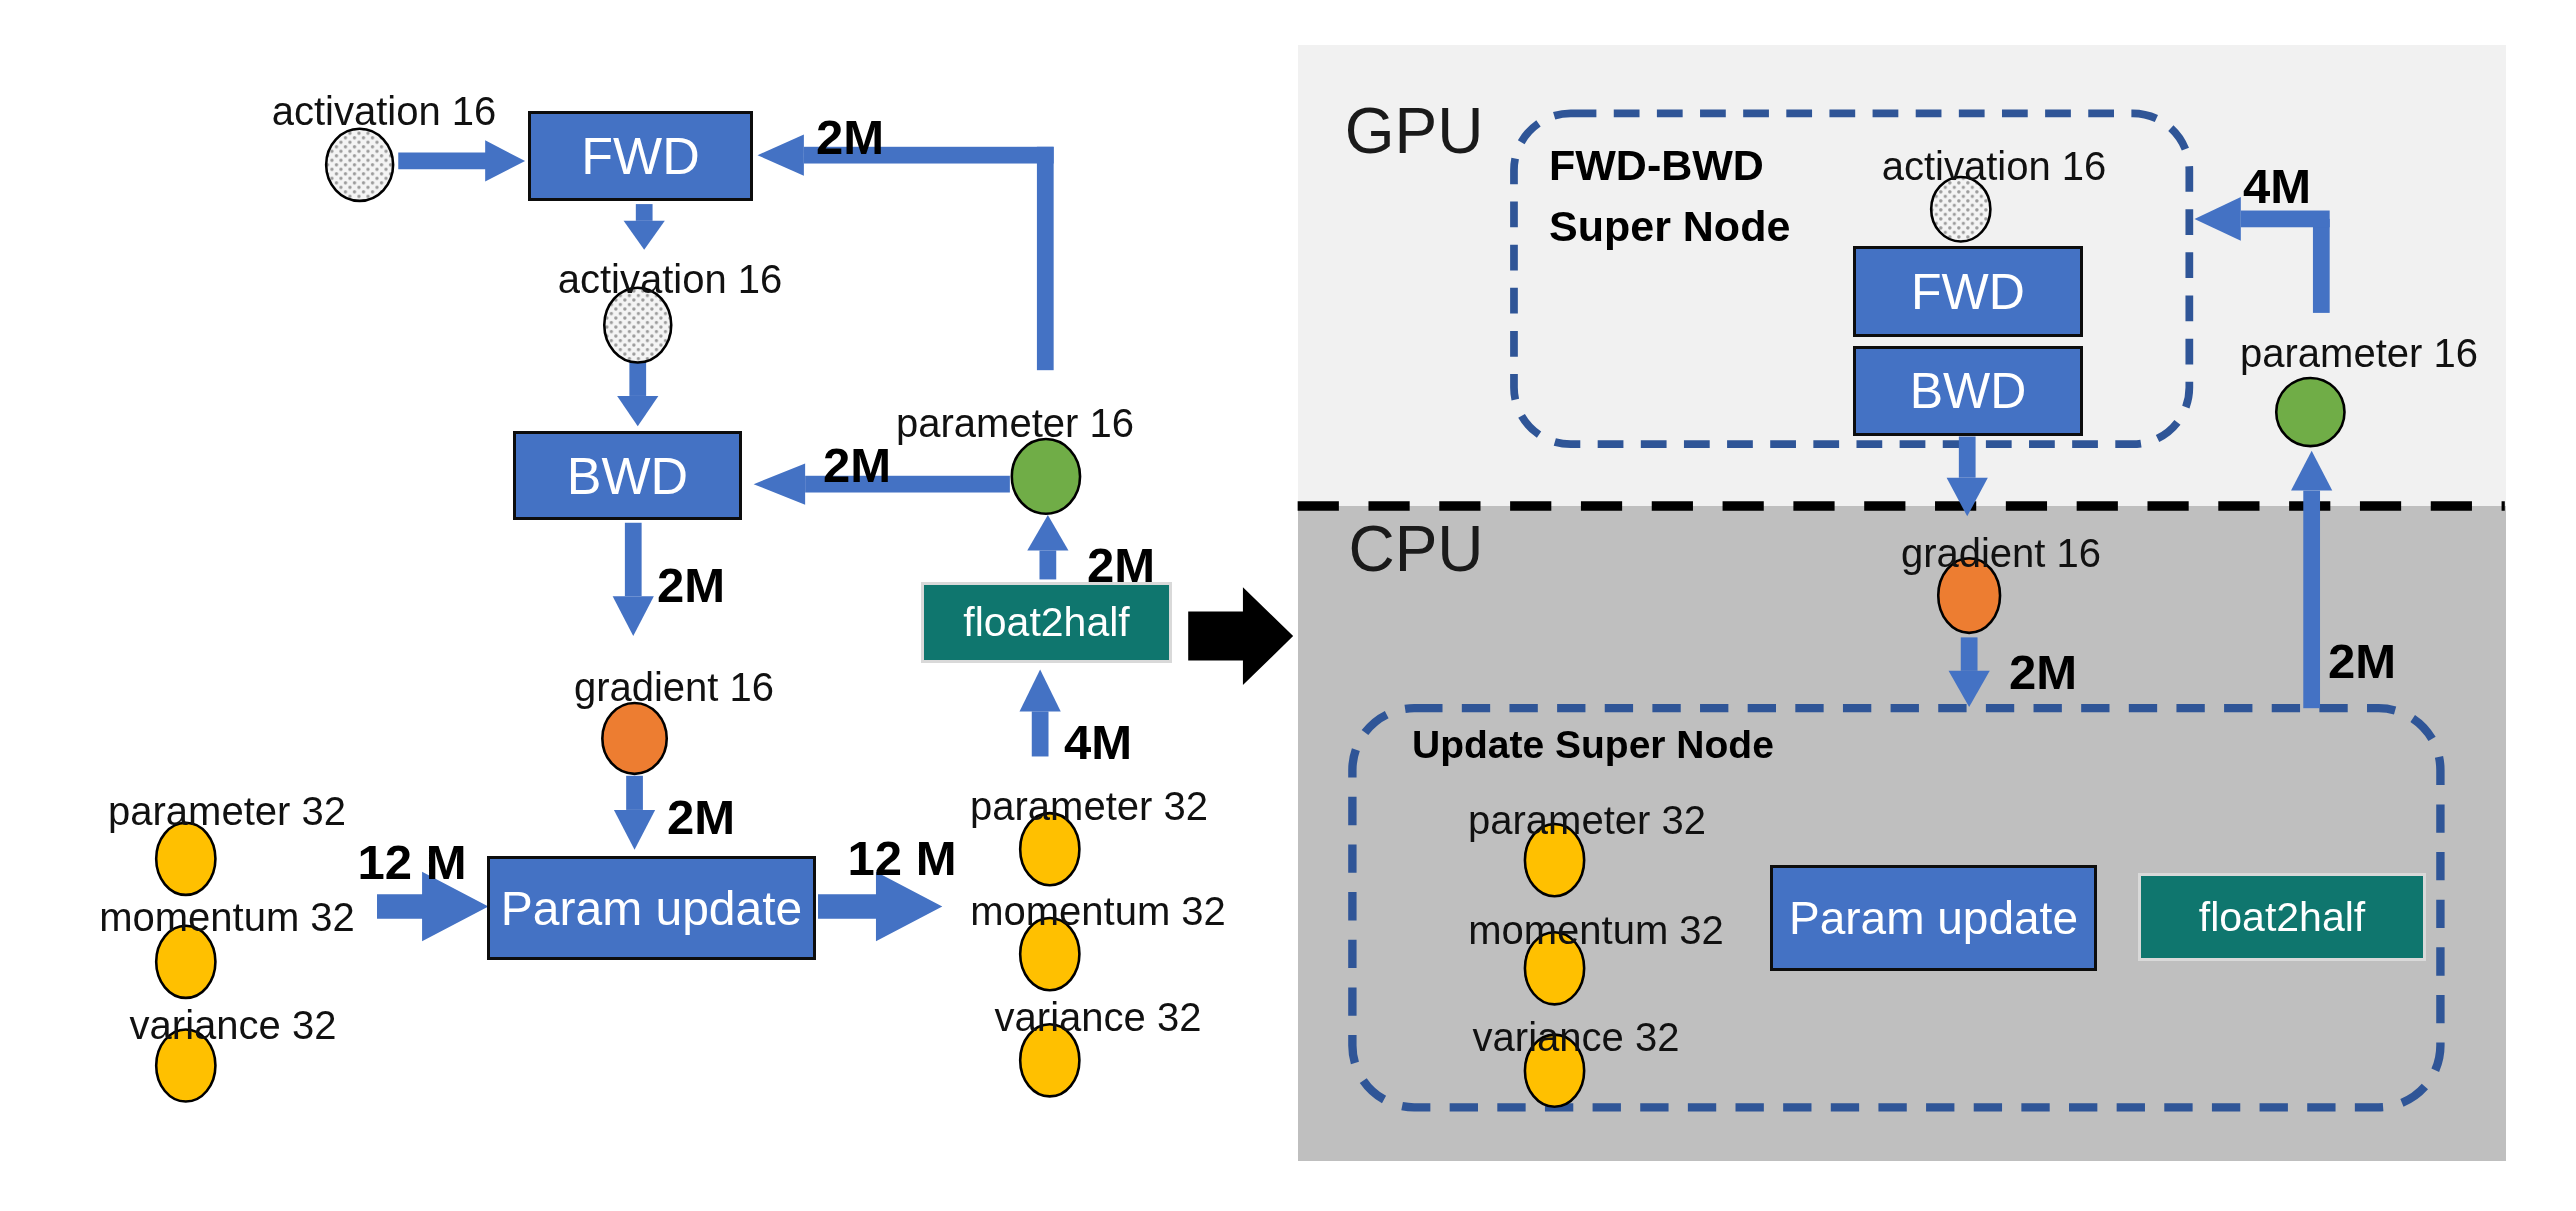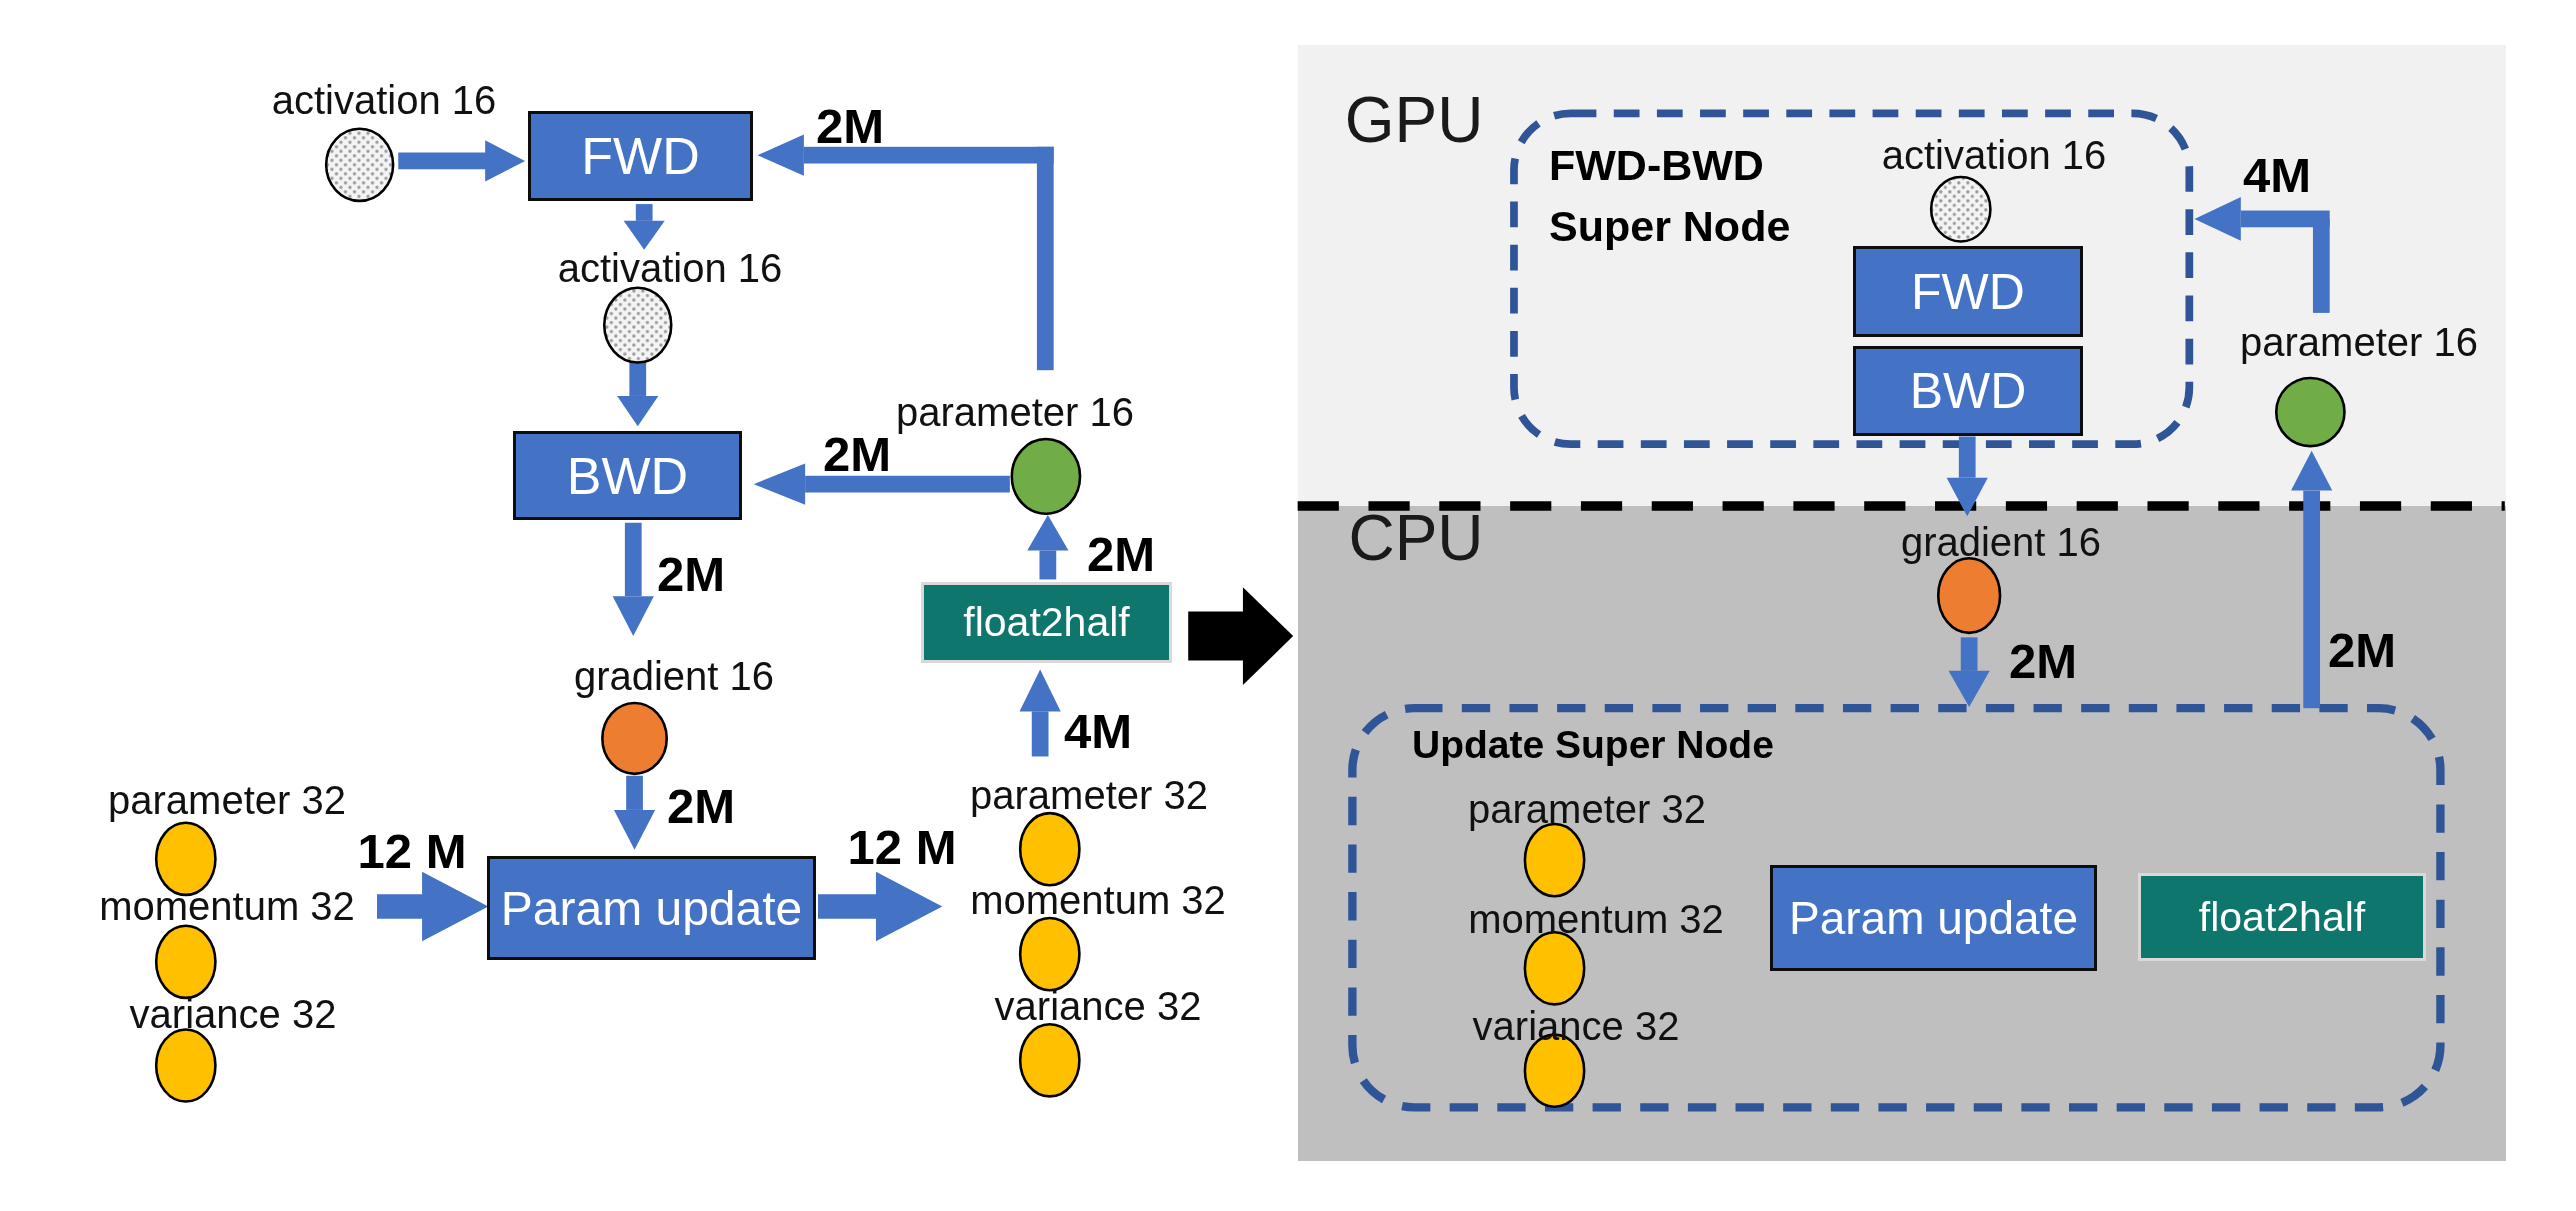--- a/index.html
+++ b/index.html
@@ -18,21 +18,21 @@
     position:absolute;z-index:3;
     display:flex;align-items:center;justify-content:center;
     background:#4472C4;color:#ffffff;font-weight:normal;
     border:3.2px solid #0d0d0d;box-sizing:border-box;
     white-space:nowrap;
   }
   .box.grayop{background:#0f766e;border:3.2px solid #d9d9d9;}
   .lbl{
     position:absolute;z-index:4;
     transform:translate(-50%,-50%);
-    font-size:40px;color:#111111;white-space:nowrap;line-height:1;
+    font-size:40px;color:#111111;white-space:nowrap;line-height:1;margin-top:11px;
   }
   .flow{font-weight:bold;font-size:49px;color:#000000;}
   .zone{font-size:64px;color:#1a1a1a;text-align:right;}
   .snode-title{
     position:absolute;z-index:4;
     font-weight:bold;color:#000000;
     white-space:pre-line;line-height:1.42;
   }
 </style>
 </head>

